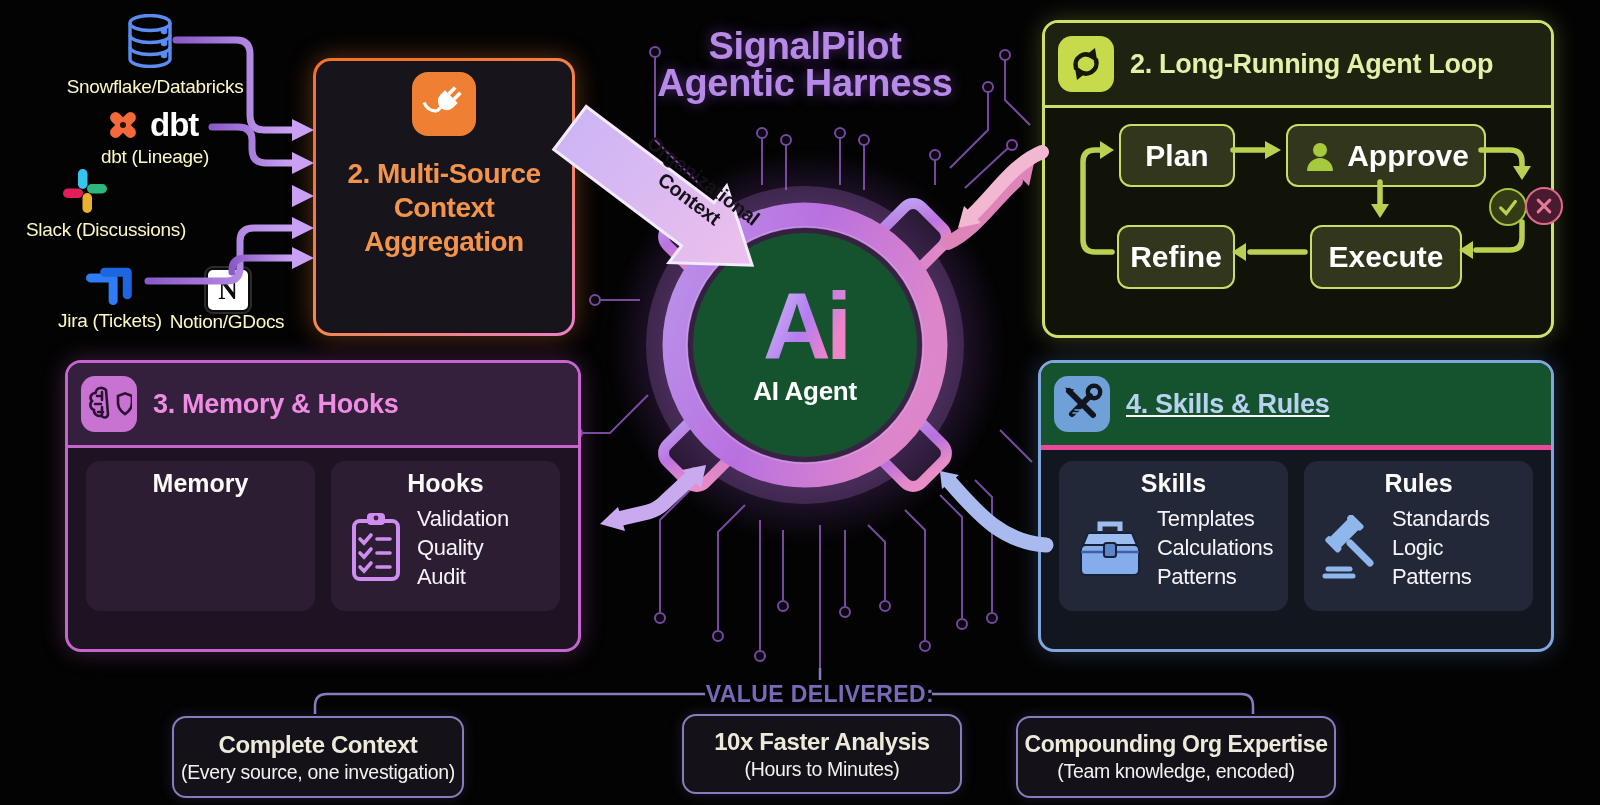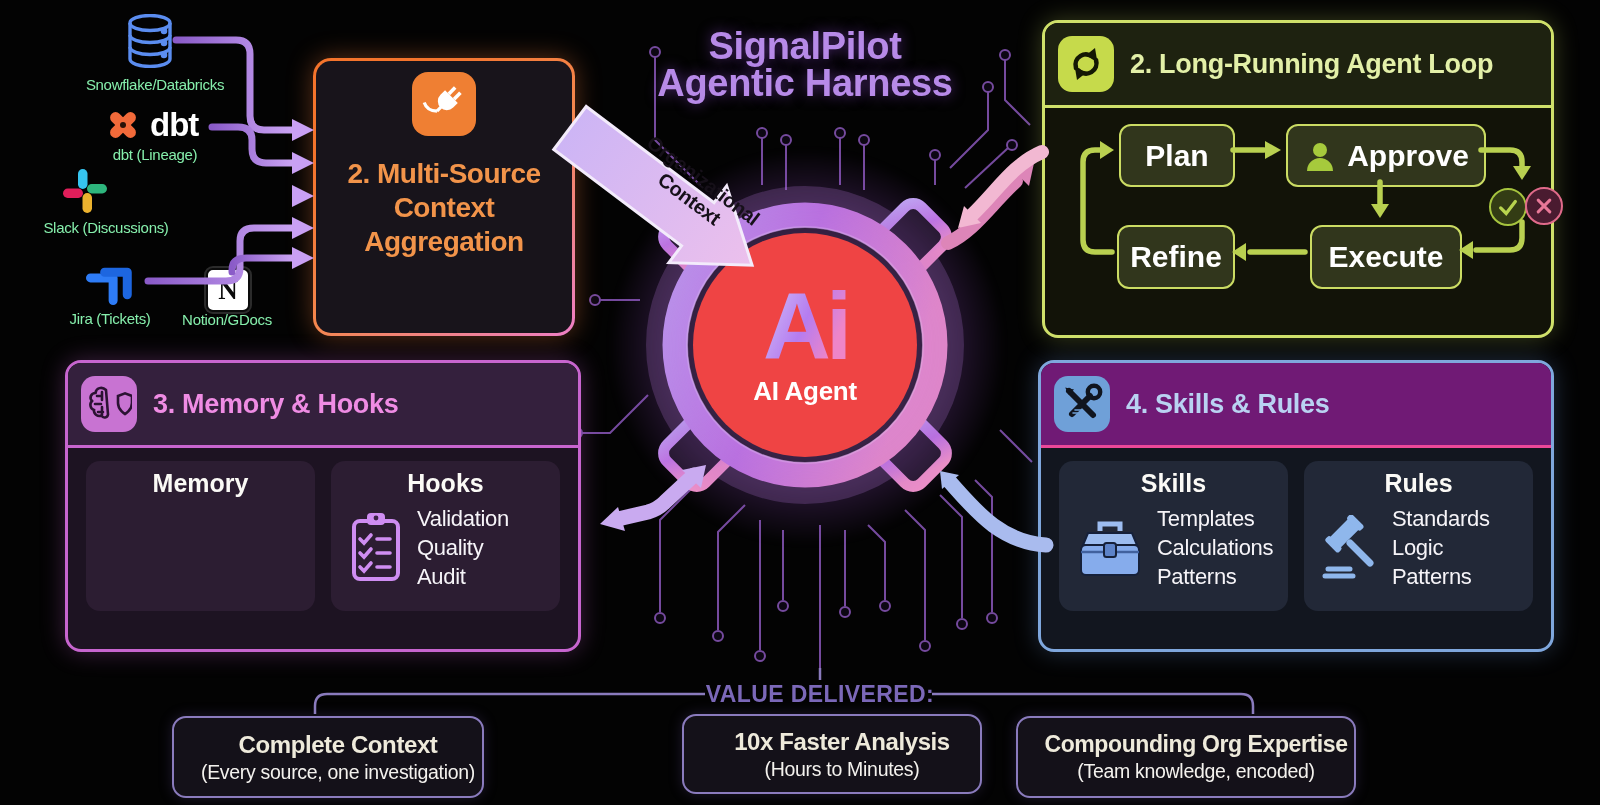--- a/index.html
+++ b/index.html
@@ -1,21 +1,21 @@
 <!DOCTYPE html>
 <html><head>
 <meta charset="utf-8">
 <style>
   html,body{margin:0;padding:0;background:#000;}
   .stage{position:relative;width:1600px;height:805px;background:#030303;overflow:hidden;
          font-family:"Liberation Sans",sans-serif;color:#fff;}
   .abs{position:absolute;}
 
   
-  .src-label{position:absolute;color:#86efac;font-size:15px;text-align:center;letter-spacing:-.3px;}
+  .src-label{position:absolute;color:#fef9c3;font-size:19px;text-align:center;letter-spacing:-.3px;}
   .dbt-text{color:#fff;font-weight:bold;font-size:33px;letter-spacing:-1px;}
   .notion-box{width:40px;height:40px;background:#fff;border:2px solid #0c0c0c;border-radius:7px;
       box-shadow:0 0 0 2px #2b2b2b;display:flex;align-items:center;justify-content:center;
       font-family:"Liberation Serif",serif;font-weight:bold;font-size:27px;color:#0a0a0a;}
 
   
   .qbox{position:absolute;border-radius:18px;}
   #box1{left:313px;top:58px;width:256px;height:272px;border:3px solid transparent;
     background:linear-gradient(#18141b,#18141b) padding-box,
                linear-gradient(140deg,#f4742c 20%,#f4874f 55%,#ee7fc7) border-box;
@@ -30,21 +30,21 @@
         box-shadow:0 0 24px rgba(205,225,100,.28);}
   #box3{left:65px;top:360px;width:510px;height:286px;border:3px solid #c765cf;background:#1d1322;
         box-shadow:0 0 24px rgba(200,100,210,.30);}
   #box4{left:1038px;top:360px;width:510px;height:286px;border:3px solid #7fa7dd;background:#12161f;
         box-shadow:0 0 24px rgba(120,160,230,.28);}
 
   .qhead{position:absolute;left:0;top:0;right:0;height:82px;display:flex;align-items:center;gap:16px;
          padding-left:13px;border-radius:13px 13px 0 0;}
   #box2 .qhead{background:#1e2210;border-bottom:3px solid #cfe06a;}
   #box3 .qhead{background:#34203d;border-bottom:3px solid #c765cf;}
-  #box4 .qhead{background:#701a75;border-bottom:3px solid #ec4899;}
+  #box4 .qhead{background:#14532d;border-bottom:5px solid #ec4899;text-decoration:underline;}
   .qchip{width:56px;height:56px;border-radius:14px;flex:0 0 auto;display:flex;align-items:center;justify-content:center;}
   #box2 .qchip{background:#c6da4b;}
   #box3 .qchip{background:#c873d2;}
   #box4 .qchip{background:#6fa0d8;}
   .qtitle{font-weight:bold;font-size:27px;letter-spacing:-.3px;}
   #box2 .qtitle{color:#e3f0a8;}
   #box3 .qtitle{color:#ef8ce4;}
   #box4 .qtitle{color:#b9d2f2;}
 
   
@@ -60,42 +60,42 @@
   #box3 .card{background:#2c1d32;}
   #box4 .card{background:#222837;}
   .card-title{text-align:center;font-weight:bold;font-size:25px;color:#fbfaf6;}
   .card-row{display:flex;align-items:center;gap:12px;padding:6px 10px 0 16px;}
   .card-items{list-style:none;margin:0;padding:0;font-size:22px;line-height:29px;color:#f6f4f8;letter-spacing:-.3px;}
 
   
   .center-glow{left:612px;top:152px;width:390px;height:390px;border-radius:50%;
     background:radial-gradient(circle,rgba(185,115,225,.40) 28%,rgba(150,80,200,.20) 55%,transparent 72%);
     filter:blur(5px);}
-  .ai-core{left:693px;top:233px;width:224px;height:224px;border-radius:50%;background:#ef4444;
+  .ai-core{left:693px;top:233px;width:224px;height:224px;border-radius:50%;background:#14532d;
     display:flex;flex-direction:column;align-items:center;justify-content:center;text-align:center;}
   .ai-logo{font-weight:bold;font-size:94px;line-height:86px;letter-spacing:-5px;
     background:linear-gradient(115deg,#cdb9f6 8%,#b57cf0 48%,#ee85c8 80%);
     -webkit-background-clip:text;background-clip:text;color:#c98ae0;-webkit-text-fill-color:transparent;}
   .ai-label{font-weight:bold;font-size:26px;color:#fff;margin-top:6px;letter-spacing:-.3px;}
 
   
   .org-text{left:596px;top:167px;width:200px;transform:rotate(37deg);transform-origin:50% 50%;
     text-align:center;color:#161019;font-weight:bold;font-size:20px;line-height:23px;letter-spacing:-.3px;}
 
   
   .main-title{left:620px;top:28px;width:370px;text-align:center;color:#b78ae8;
     font-weight:bold;font-size:38px;line-height:37px;letter-spacing:-.3px;
     text-shadow:0 0 14px rgba(150,80,220,.55);}
 
   
   .vlabel{left:690px;top:681px;width:260px;text-align:center;color:#7b68b8;font-weight:bold;
     font-size:23px;letter-spacing:.4px;}
   .vbox{position:absolute;background:#141119;border:2.5px solid #8a7bbd;border-radius:14px;
     display:flex;flex-direction:column;align-items:center;justify-content:center;
-    box-shadow:0 0 14px rgba(110,90,170,.25);padding-left:20px;}
+    box-shadow:0 0 14px rgba(110,90,170,.25);}
   .vbox .vt{color:#eeeadb;font-weight:bold;font-size:24px;letter-spacing:-.4px;}
   .vbox .vs{color:#f4f2ee;font-size:19.5px;margin-top:2px;letter-spacing:-.3px;}
 
   svg{display:block;}
   .layer{position:absolute;left:0;top:0;pointer-events:none;}
 </style>
 </head>
 <body>
 
 <div class="stage">

